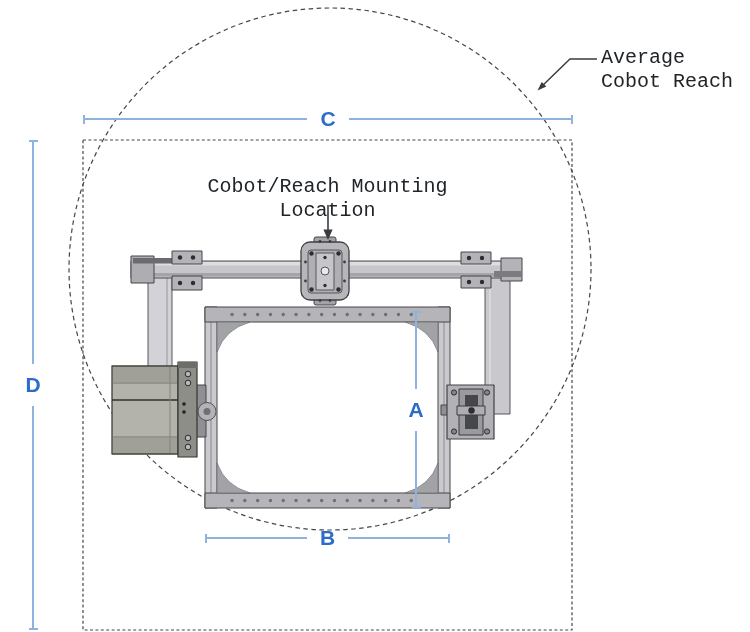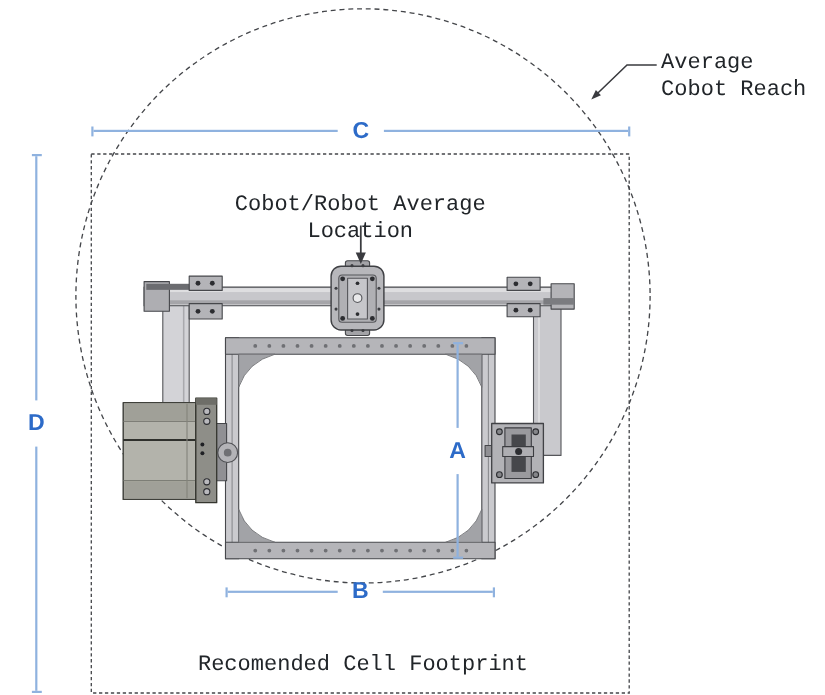--- a/index.html
+++ b/index.html
@@ -176,19 +176,18 @@
   </div>
 
   <div class="dim dim-h" style="left:205px;top:529px;width:245px;">
     <span class="tick-v"></span>
     <span class="dline-h"></span>
     <span class="dlabel">B</span>
     <span class="dline-h"></span>
     <span class="tick-v"></span>
   </div>
 
-  <div class="note note-center" style="left:160px;top:175px;width:335px;">Cobot/Robot Average Location</div>
+  <div class="note note-center" style="left:160px;top:175px;width:335px;">Cobot/Reach Mounting Location</div>
 
   <div class="note" style="left:601px;top:46px;width:148px;">Average Cobot Reach</div>
 
-  <div class="note note-center" style="left:165px;top:593px;width:330px;">Recomended Cell Footprint</div>
 
 </div>
 
 </body></html>

